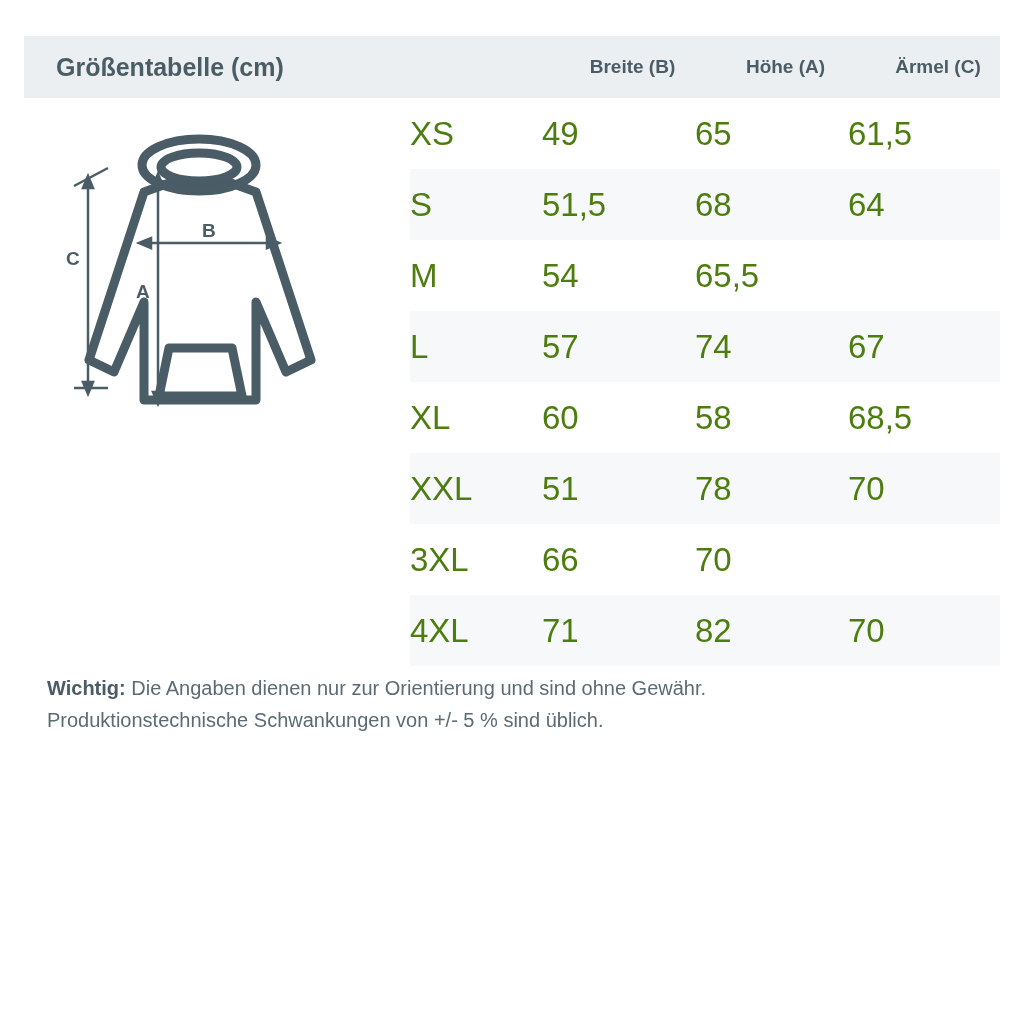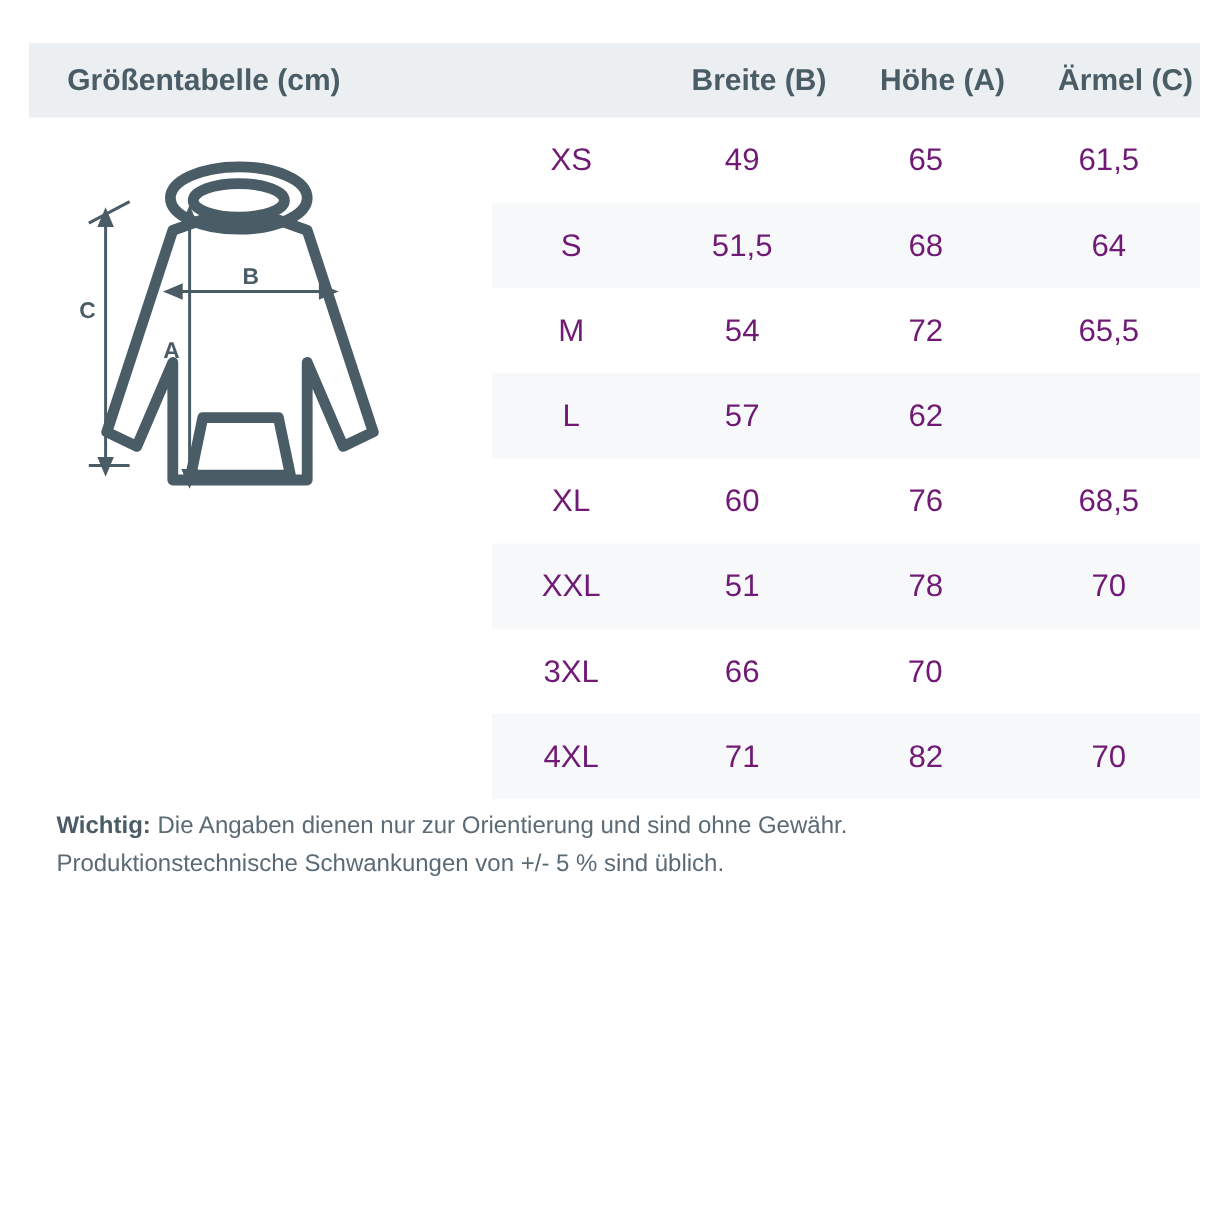--- a/index.html
+++ b/index.html
@@ -33,21 +33,21 @@
     align-items: center;
   }
   .header-title {
     font-size: 25px;
     font-weight: bold;
     color: #4a5c66;
     padding-left: 32px;
     flex: 0 0 500px;
   }
   .header-col {
-    font-size: 25px;
+    font-size: 19px;
     font-weight: bold;
     color: #4a5c66;
     text-align: center;
   }
   .col-b      { flex: 0 0 153px; }
   .col-a      { flex: 0 0 153px; }
   .col-c      { flex: 0 0 152px; }
 
   
   .table {
@@ -56,23 +56,23 @@
     top: 98px;
     width: 590px;
   }
   .trow {
     display: flex;
     align-items: center;
     height: 71px;
   }
   .trow.alt { background: #f6f8f9; }
   .cell {
-    font-size: 26px;
-    color: #701a75;
-    text-align: center;
+    font-size: 33px;
+    color: #4d7c0f;
+    text-align: left;
   }
   .c-size { flex: 0 0 132px; }
   .c-b    { flex: 0 0 153px; }
   .c-a    { flex: 0 0 153px; }
   .c-c    { flex: 0 0 152px; }
 
   
   .footnote {
     position: absolute;
     left: 47px;
@@ -155,34 +155,34 @@
     <div class="trow alt">
       <div class="cell c-size">S</div>
       <div class="cell c-b">51,5</div>
       <div class="cell c-a">68</div>
       <div class="cell c-c">64</div>
     </div>
 
     <div class="trow">
       <div class="cell c-size">M</div>
       <div class="cell c-b">54</div>
-      <div class="cell c-a">72</div>
       <div class="cell c-c">65,5</div>
     </div>
 
     <div class="trow alt">
       <div class="cell c-size">L</div>
       <div class="cell c-b">57</div>
-      <div class="cell c-a">62</div>
+      <div class="cell c-a">74</div>
+      <div class="cell c-c">67</div>
     </div>
 
     <div class="trow">
       <div class="cell c-size">XL</div>
       <div class="cell c-b">60</div>
-      <div class="cell c-a">76</div>
+      <div class="cell c-a">58</div>
       <div class="cell c-c">68,5</div>
     </div>
 
     <div class="trow alt">
       <div class="cell c-size">XXL</div>
       <div class="cell c-b">51</div>
       <div class="cell c-a">78</div>
       <div class="cell c-c">70</div>
     </div>
 

